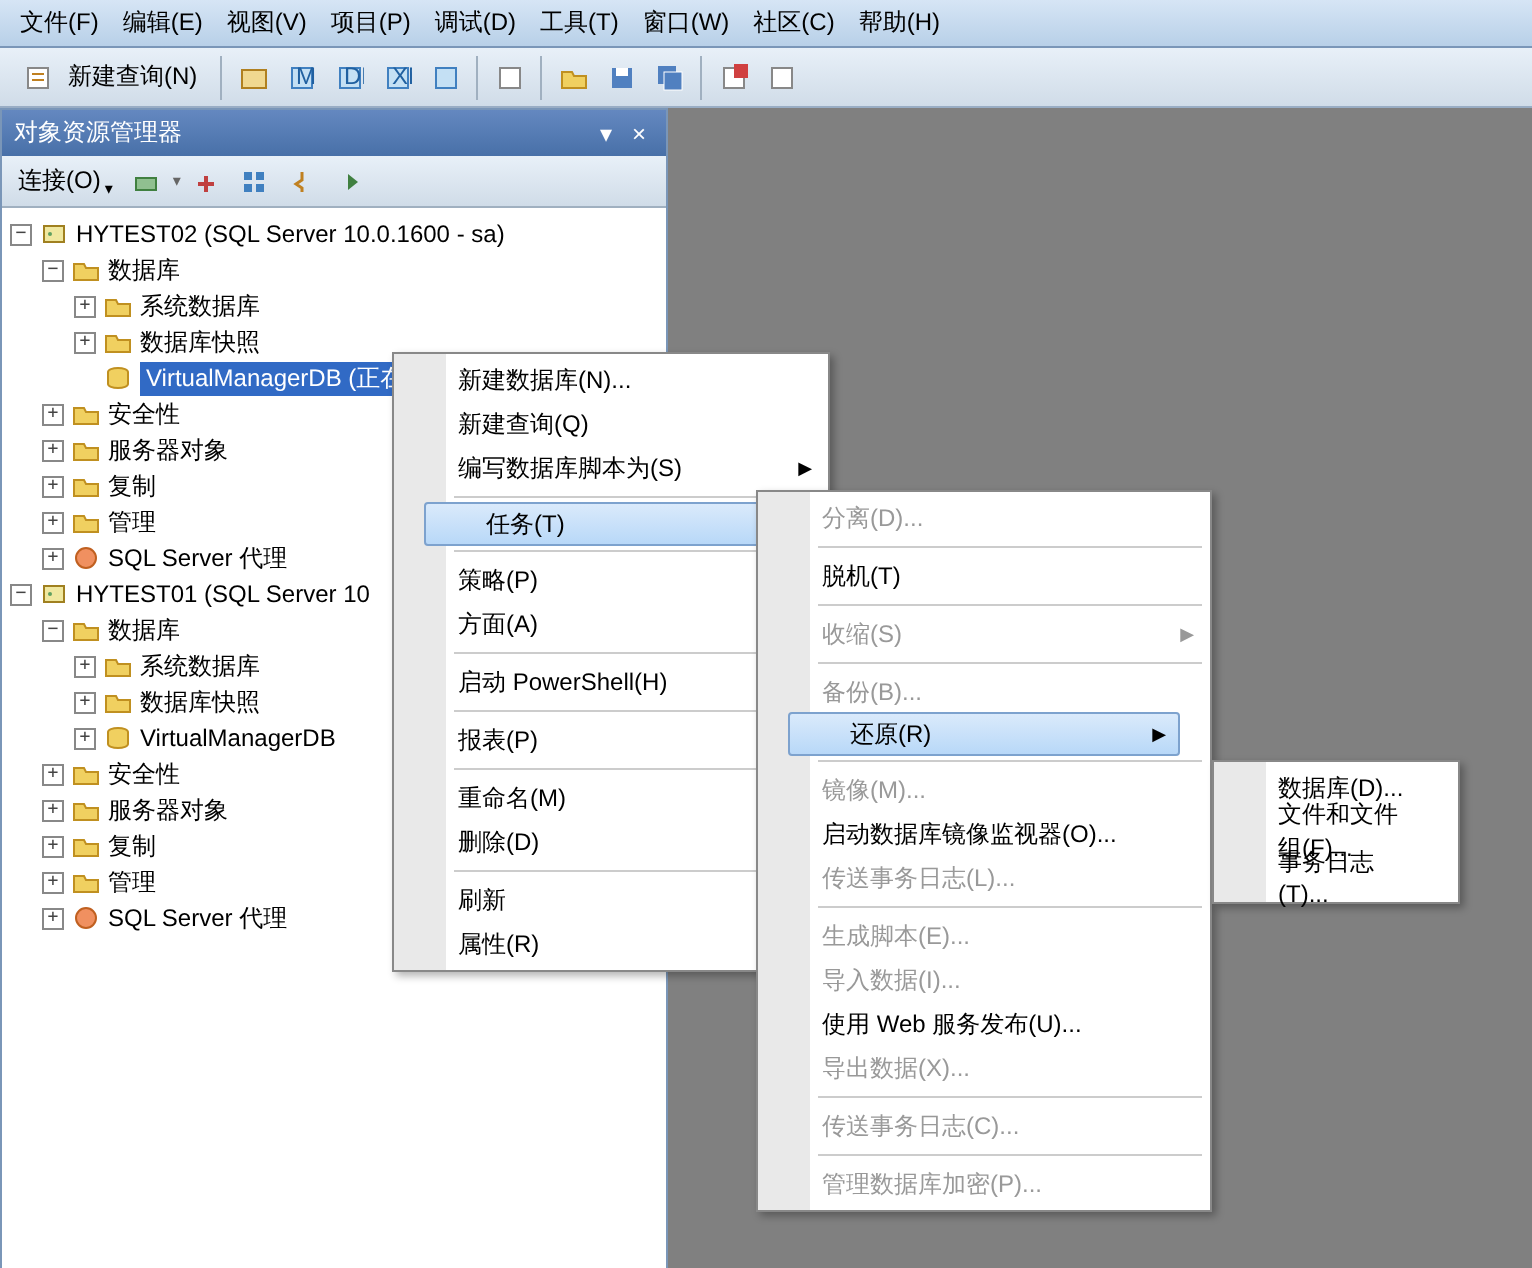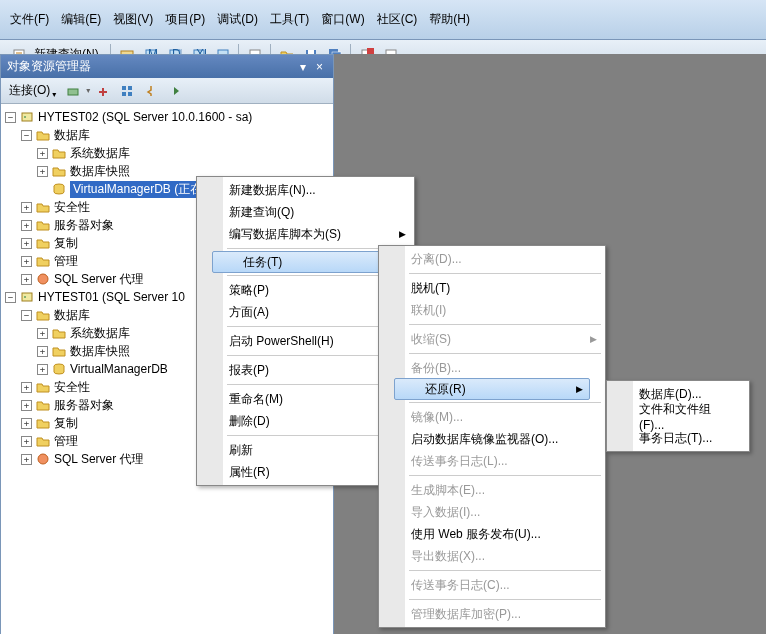--- a/index.html
+++ b/index.html
@@ -1,17 +1,17 @@
 <!DOCTYPE html>
 <html><head>
 <meta charset="utf-8">
 <style>
 *{margin:0;padding:0;box-sizing:border-box;font-family:"Microsoft YaHei","SimSun",Tahoma,sans-serif;font-size:12px}
 body{background:#808080;width:766px;height:634px;overflow:hidden}
-.menubar{background:linear-gradient(#d6e5f5,#b8d0e8);height:40px;display:flex;align-items:center;padding:0 4px;border-bottom:1px solid #7a96b8}
+.menubar{background:linear-gradient(#d6e5f5,#b8d0e8);height:24px;display:flex;align-items:center;padding:0 4px;border-bottom:1px solid #7a96b8}
 .menubar-item{padding:3px 6px;cursor:default}
 .toolbar{background:linear-gradient(#e8f0f8,#d0dce8);height:30px;display:flex;align-items:center;padding:0 4px;border-bottom:1px solid #99adc4;gap:2px}
 .tb-btn{width:22px;height:22px;display:flex;align-items:center;justify-content:center;border:1px solid transparent;cursor:pointer}
 .tb-sep{width:2px;height:22px;border-left:1px solid #a0b0c0;margin:0 2px}
 .new-query{display:flex;align-items:flex-end;gap:4px;padding:2px 6px;font-size:12px;white-space:nowrap}
 .panel{position:absolute;left:0;top:54px;width:334px;height:622px;background:#fff;border:1px solid #7a96b8}
 .panel-title{background:linear-gradient(#6488c0,#4870a8);color:#fff;padding:3px 6px;display:flex;justify-content:space-between;align-items:center;font-size:12px}
 .panel-toolbar{background:linear-gradient(#e8f0f8,#d0dce8);height:26px;display:flex;align-items:center;padding:0 4px;border-bottom:1px solid #a0b0c0;gap:2px}
 .conn-btn{display:flex;align-items:flex-end;gap:2px;padding:2px 4px;font-size:12px}
 .tree{padding:4px 2px;overflow:auto;height:calc(100% - 46px);background:#fff}
@@ -386,21 +386,20 @@
   <div class="ctx-item">删除(D)</div>
   <div class="ctx-sep"></div>
   <div class="ctx-item">刷新</div>
   <div class="ctx-item">属性(R)</div>
 </div>
 
 <div class="ctx" style="left:378px;top:245px;width:228px">
   <div class="ctx-item dis">分离(D)...</div>
   <div class="ctx-sep"></div>
   <div class="ctx-item">脱机(T)</div>
-  <div class="ctx-item dis">联机(I)</div>
   <div class="ctx-sep"></div>
   <div class="ctx-item dis">
       <span>收缩(S)</span>
       <span class="arrow">▶</span>
     </div>
   <div class="ctx-sep"></div>
   <div class="ctx-item dis">备份(B)...</div>
   <div class="ctx-item hov">
       <span>还原(R)</span>
       <span class="arrow">▶</span>
@@ -413,17 +412,17 @@
   <div class="ctx-item dis">生成脚本(E)...</div>
   <div class="ctx-item dis">导入数据(I)...</div>
   <div class="ctx-item">使用 Web 服务发布(U)...</div>
   <div class="ctx-item dis">导出数据(X)...</div>
   <div class="ctx-sep"></div>
   <div class="ctx-item dis">传送事务日志(C)...</div>
   <div class="ctx-sep"></div>
   <div class="ctx-item dis">管理数据库加密(P)...</div>
 </div>
 
-<div class="ctx" style="left:606px;top:380px;width:144px">
+<div class="ctx" style="left:606px;top:380px;width:124px">
   <div class="ctx-item">数据库(D)...</div>
   <div class="ctx-item">文件和文件组(F)...</div>
   <div class="ctx-item">事务日志(T)...</div>
 </div>
 
 </body></html>

